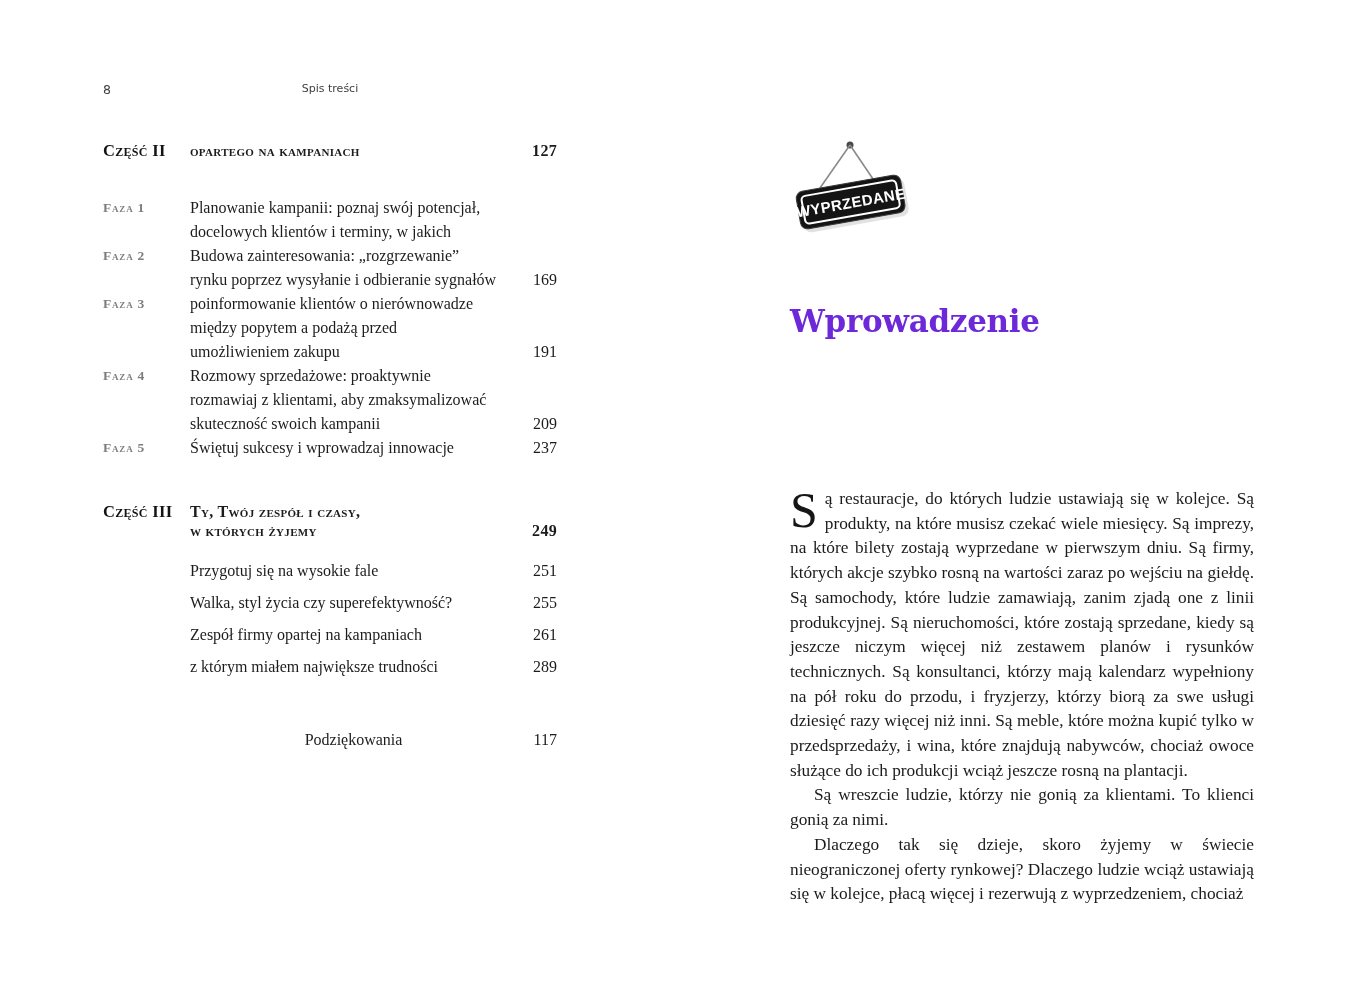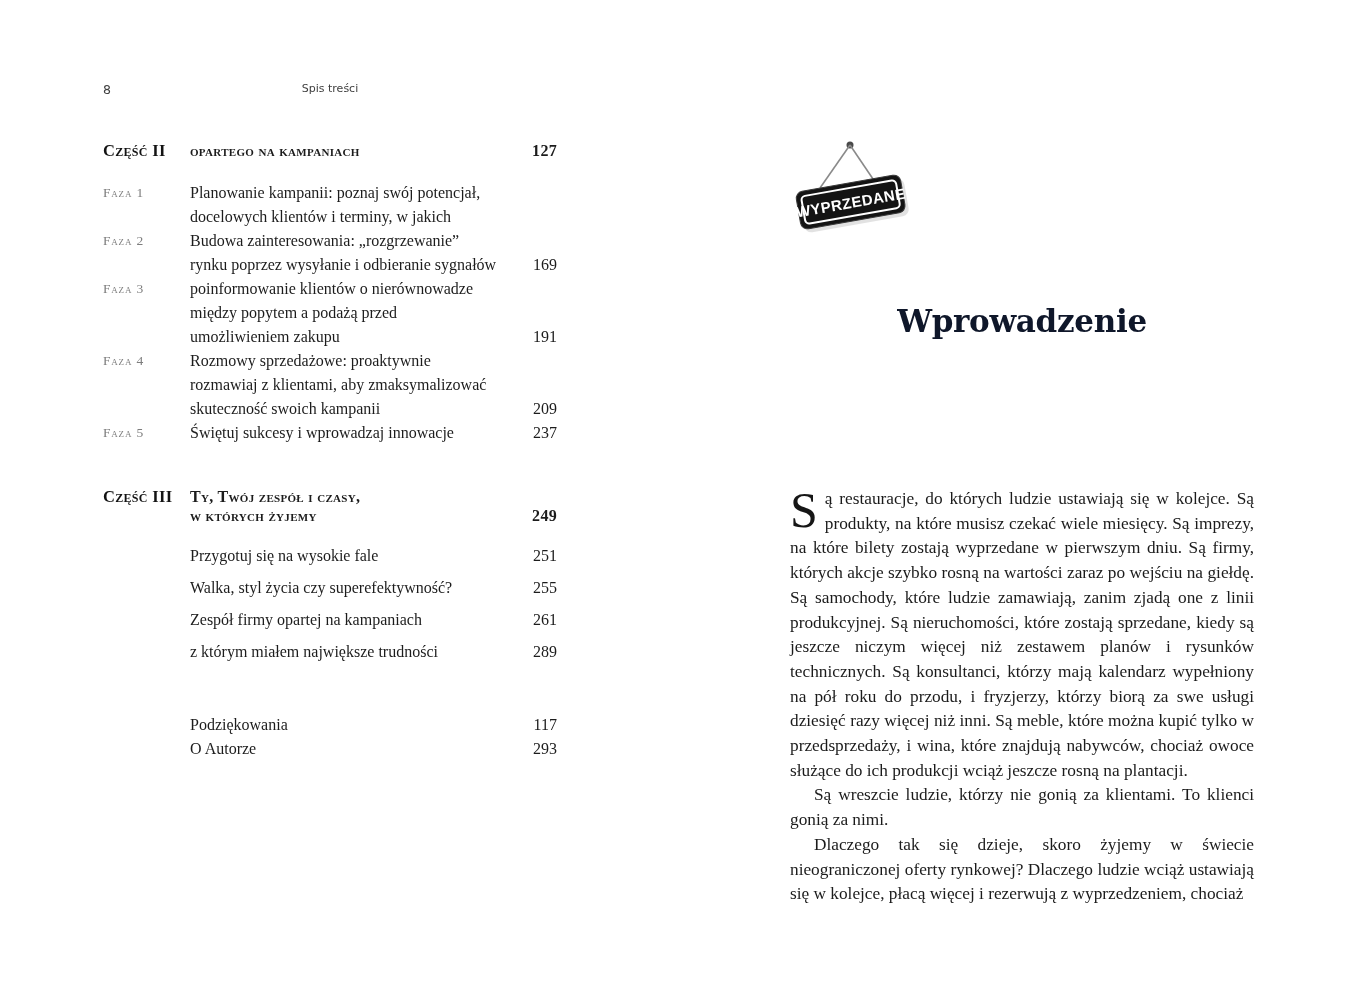--- a/index.html
+++ b/index.html
@@ -30,37 +30,36 @@
   }
   .toc-row { position:relative; padding-left:87px; }
   .toc-label {
     position:absolute; left:0; top:0;
     font-variant:small-caps;
   }
   .toc-row.part { font-weight:bold; font-variant:small-caps; line-height:19px; letter-spacing:0.3px; }
   .toc-row.part .toc-label { font-size:16.5px; color:#131313; line-height:19px; }
   .toc-row.phase .toc-label {
     font-size:13.5px; color:#7d7d7d; letter-spacing:0.8px; line-height:24px;
-    font-weight:normal;
+    font-weight:bold;
   }
   .toc-line { position:relative; padding-right:40px; }
   .toc-page { position:absolute; right:0; bottom:0; }
-  .toc-row.part { margin-bottom:21px; }
+  .toc-row.part { margin-bottom:36px; }
   .toc-row.phase { margin-bottom:0; }
   .toc-row.part.gap-before { margin-top:42px; margin-bottom:19px; }
   .toc-row.item { margin-bottom:8px; }
-  .toc-row.back { margin-bottom:0; }
+  .toc-row.back { margin-bottom:0;text-align:center; }
   .toc-row.back.gap-before { margin-top:49px; }
   
   .sign-wrap { position:absolute; left:786px; top:133px; width:132px; height:106px; }
   .chapter-title {
     position:absolute; left:790px; top:303px; width:464px;
-    text-align:center;
     font-family:"DejaVu Serif", serif;
-    font-size:31px; font-weight:600; color:#0f172a;
+    font-size:31px; font-weight:600; color:#6d28d9;
     letter-spacing:-0.3px;
   }
   .body-copy {
     position:absolute; left:790px; top:487px; width:464px;
     font-size:17.3px; line-height:24.7px;
     text-align:justify; color:#1b1b1b;
   }
   .body-copy p { margin:0; }
   .body-copy p.indent { text-indent:24px; }
   .drop-cap {
@@ -122,23 +121,20 @@
         </div>
         <div class="toc-row item">
           <div class="toc-line">Zespół firmy opartej na kampaniach<span class="toc-page">261</span></div>
         </div>
         <div class="toc-row item">
           <div class="toc-line">z którym miałem największe trudności<span class="toc-page">289</span></div>
         </div>
         <div class="toc-row back gap-before">
           <div class="toc-line">Podziękowania<span class="toc-page">117</span></div>
         </div>
-        <div class="toc-row back">
-          <div class="toc-line">O Autorze<span class="toc-page">293</span></div>
-        </div>
       </div>
   </div>
 
   <div>
     <div class="sign-wrap">
       <svg viewBox="0 0 132 106" width="132" height="106">
         <g transform="rotate(-10 65 71) translate(3 4)">
           <rect x="12" y="50" width="106" height="38" rx="7" fill="#d6d6d6" opacity="0.7"></rect>
         </g>
         <circle cx="64" cy="12" r="3.5" fill="#4a4a4a"></circle>

